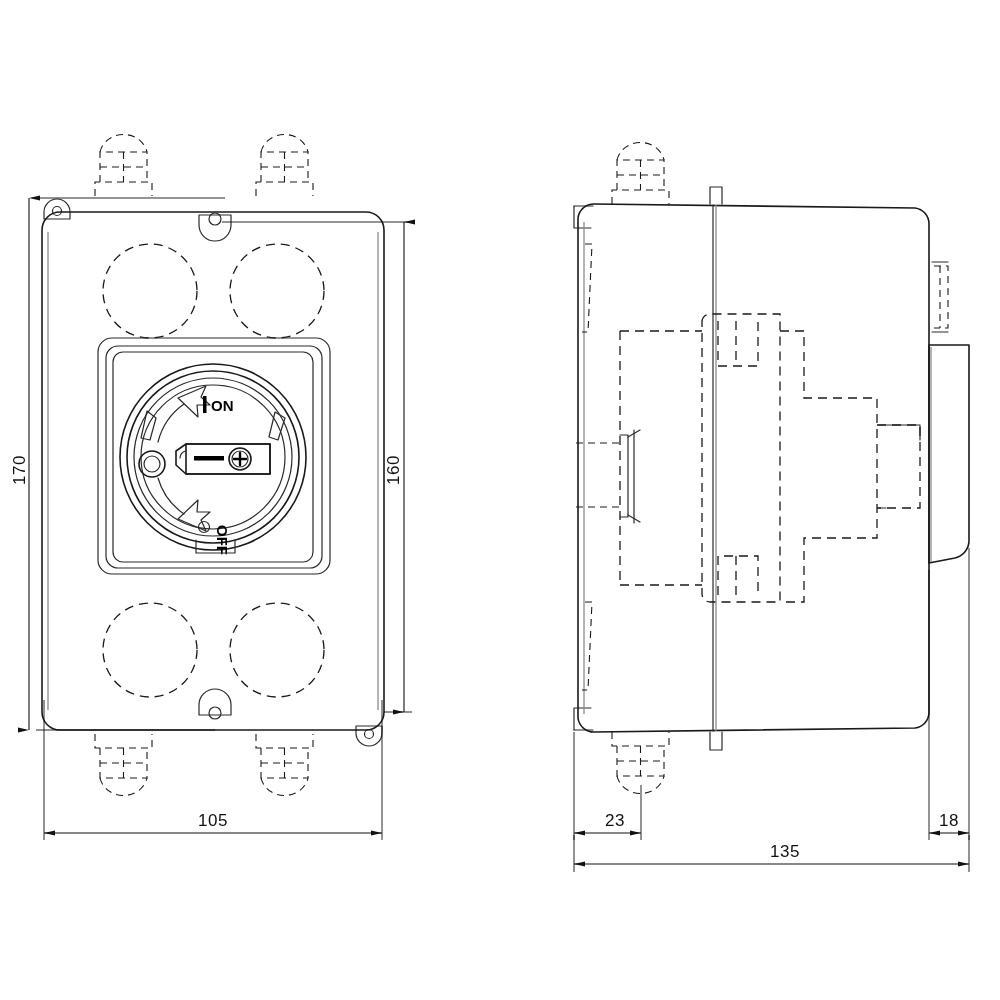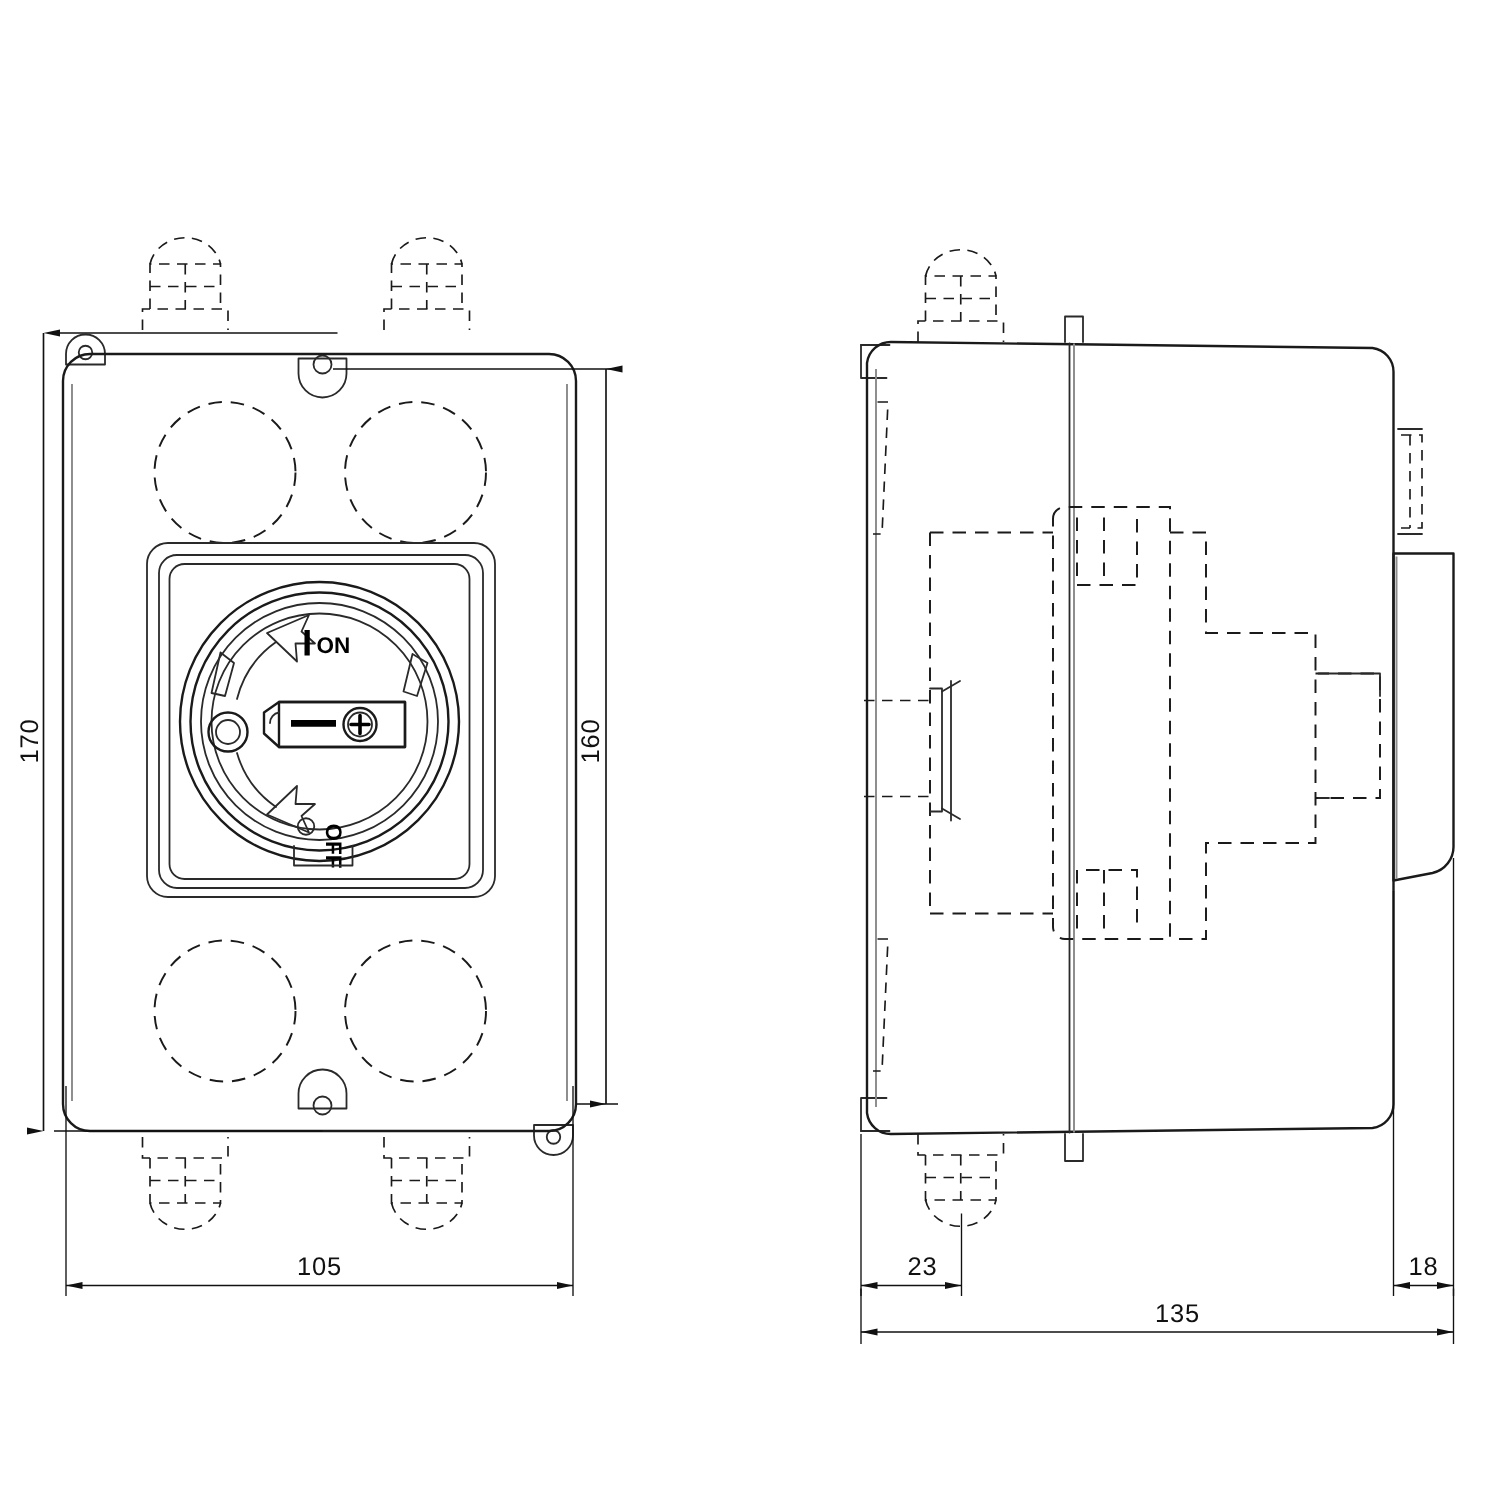--- a/index.html
+++ b/index.html
@@ -10,21 +10,20 @@
   body {
     width: 1000px;
     height: 1000px;
     font-family: "Liberation Sans", sans-serif;
     overflow: hidden;
   }
   #drawing-root {
     position: relative;
     width: 1000px;
     height: 744px;
-    margin-top: 24px;
   }
   svg#tech-drawing {
     display: block;
     width: 1000px;
     height: 1000px;
     background: #ffffff;
   }
   .outline {
     fill: none;
     stroke: #1a1a1a;

